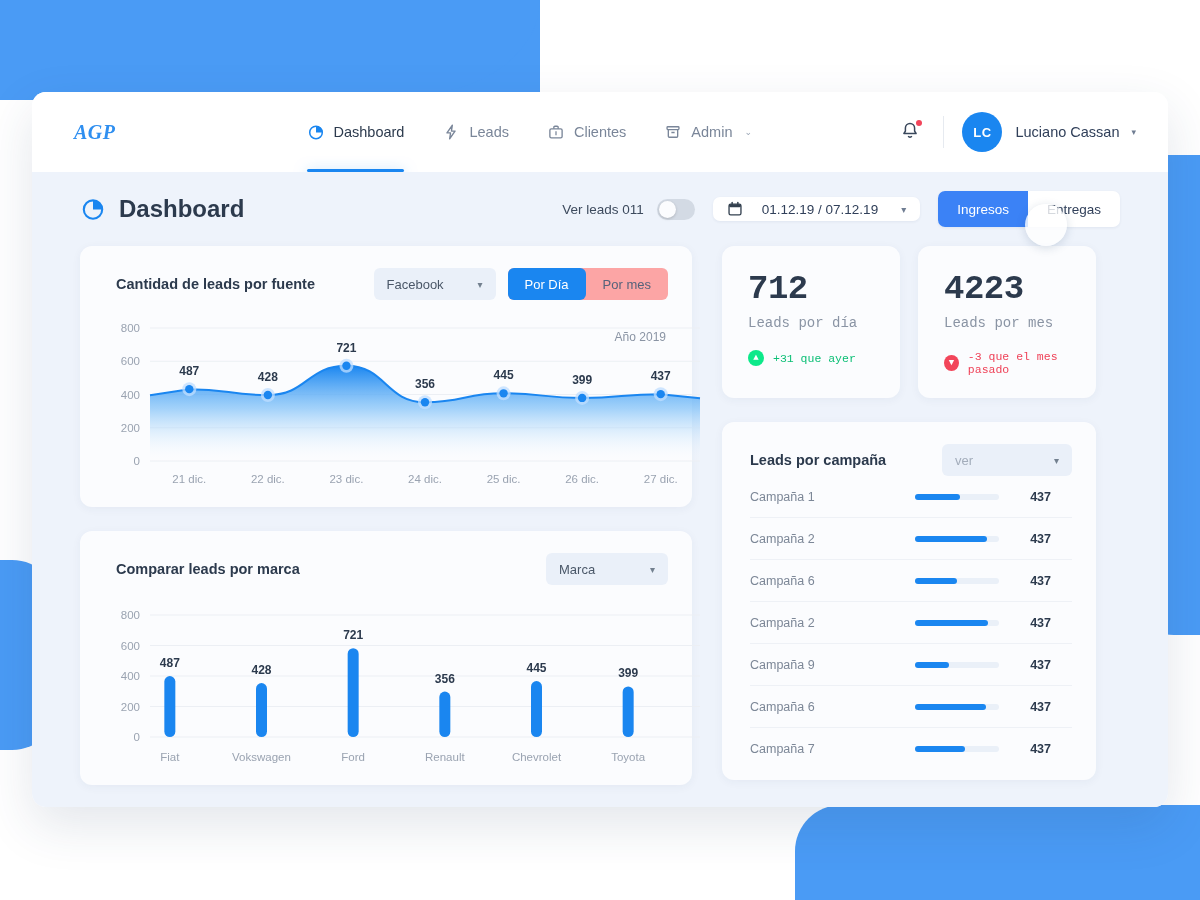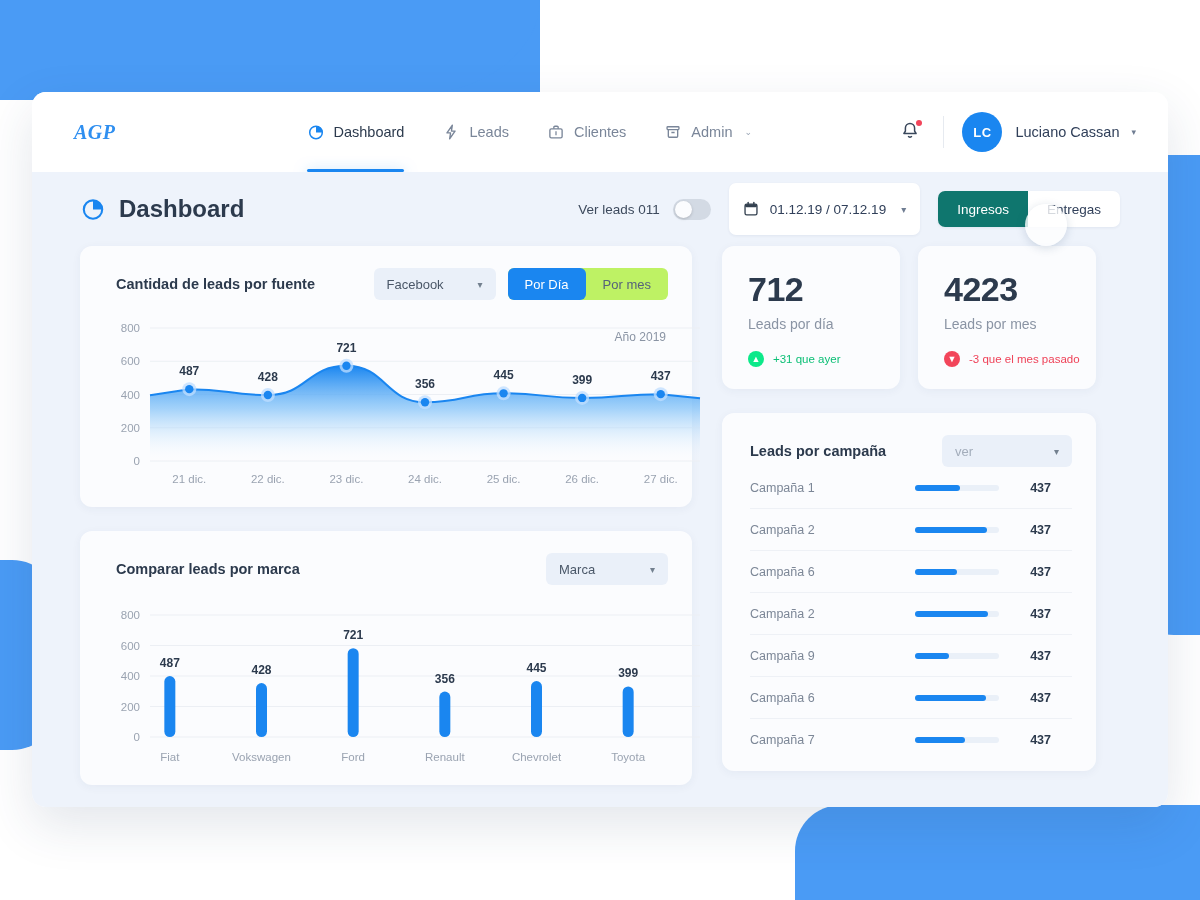--- a/index.html
+++ b/index.html
@@ -117,36 +117,36 @@
   .toggle {
     width: 38px; height: 21px; border-radius: 11px; background: #d3dae4;
     position: relative; cursor: pointer;
   }
   .toggle .knob {
     position: absolute; left: 2px; top: 2px;
     width: 17px; height: 17px; border-radius: 50%;
     background: #fbfcfe; box-shadow: 0 1px 3px rgba(0,0,0,.18);
   }
   .date-pick {
-    display: flex; align-items: center; gap: 11px;
+    display: flex; align-items: center; gap: 19px;
     background: #ffffff; border-radius: 7px;
-    height: 52px; padding: 0 14px;
+    height: 24px; padding: 0 14px;
     font-size: 13.5px; color: #31405a; cursor: pointer;
     box-shadow: 0 1px 3px rgba(36,62,99,.07);
   }
   .date-caret { font-size: 10px; color: #6f7d92; margin-left: 4px; }
   .seg {
     display: flex; background: #ffffff; border-radius: 7px; overflow: hidden;
     height: 36px; box-shadow: 0 1px 3px rgba(36,62,99,.07);
   }
   .seg-btn {
     display: flex; align-items: center; justify-content: center;
     padding: 0 19px; font-size: 13.5px; color: #31405a; cursor: pointer;
   }
-  .seg-btn.active { background: #0f766e; color: #ffffff; }
+  .seg-btn.active { background: #3b82f6; color: #ffffff; }
 
   
   .cursor-circle {
     position: absolute; left: 1025px; top: 204px;
     width: 42px; height: 42px; border-radius: 50%;
     background: rgba(255,255,255,.80);
     box-shadow: 0 2px 10px rgba(40,70,110,.18);
     z-index: 40; pointer-events: none;
   }
 
@@ -162,40 +162,40 @@
   .card-head { display: flex; align-items: center; padding: 22px 24px 0 36px; }
   .card-title { font-size: 14.5px; font-weight: bold; color: #2c3a4d; }
   .card-ctrl { margin-left: auto; display: flex; align-items: center; gap: 0; }
   .select {
     display: flex; align-items: center;
     background: #eaf0f9; border-radius: 6px;
     height: 32px; padding: 0 13px; min-width: 122px;
     font-size: 13px; color: #4a5768; cursor: pointer;
   }
   .select .sel-caret { margin-left: auto; font-size: 10px; color: #73808f; }
-  .seg2 { display: flex; margin-left: 12px; background: #bef264; border-radius: 6px; height: 32px; }
+  .seg2 { display: flex; margin-left: 12px; background: #fca5a5; border-radius: 6px; height: 32px; }
   .seg2-btn {
     display: flex; align-items: center; justify-content: center;
     padding: 0 17px; font-size: 13px; color: #55627a; cursor: pointer; border-radius: 6px;
   }
   .seg2-btn.active { background: #1a86f0; color: #fff; }
 
   
   .chart-box { position: relative; padding: 6px 24px 16px 24px; }
   .chart-year {
     position: absolute; right: 26px; top: 6px;
     font-size: 12px; color: #8a94a4; margin-top: 24px;
   }
   svg { display: block; }
   .ax-lbl { font-size: 11.5px; fill: #9aa3b1; font-family: "Liberation Sans", sans-serif; }
   .pt-lbl { font-size: 12px; font-weight: bold; fill: #2c3a4d; font-family: "Liberation Sans", sans-serif; }
   .gridline { stroke: #eceff4; stroke-width: 1; }
 
   
-  .kpi-row { display: flex; gap: 18px; }
+  .kpi-row { display: flex; gap: 18px; font-family: Liberation Mono, monospace; }
   .kpi {
     flex: 1; background: #fbfcfe; border-radius: 12px;
     padding: 24px 0 22px 26px;
     box-shadow: 0 2px 10px rgba(36,62,99,.05);
   }
   .kpi-num { font-size: 34px; font-weight: bold; color: #2c3a4d; letter-spacing: -0.5px; }
   .kpi-sub { font-size: 14px; color: #8a94a4; margin-top: 7px; }
   .kpi-delta { display: flex; align-items: center; gap: 9px; margin-top: 19px; }
   .delta-ico {
     width: 16px; height: 16px; border-radius: 50%;

